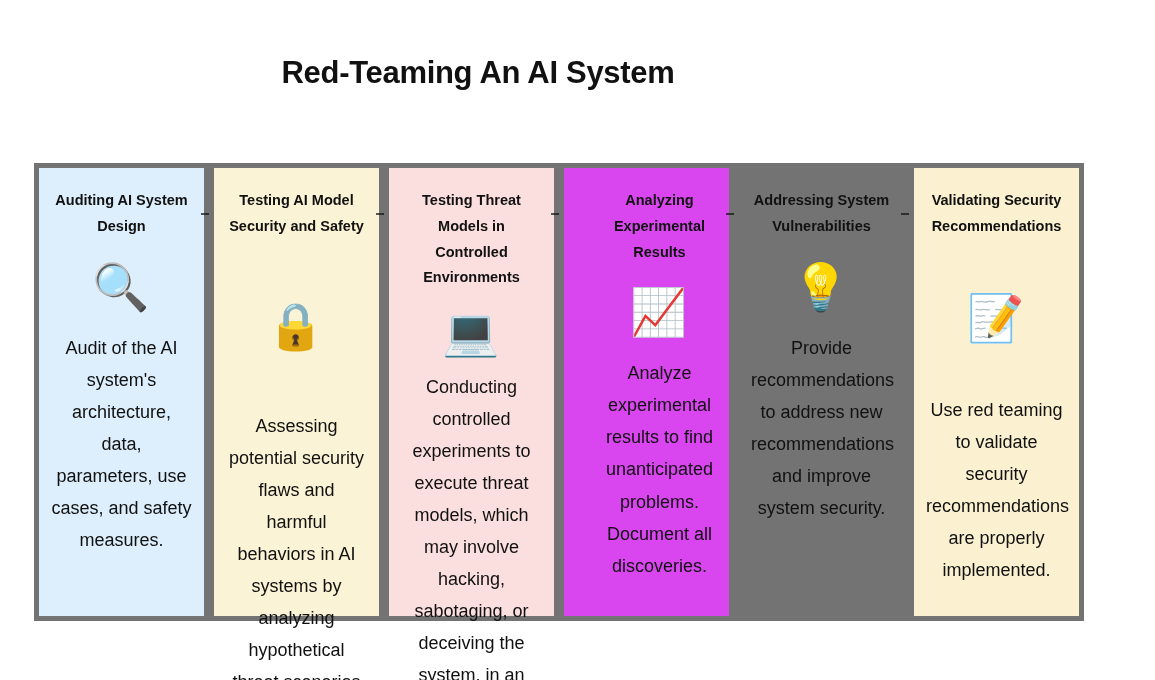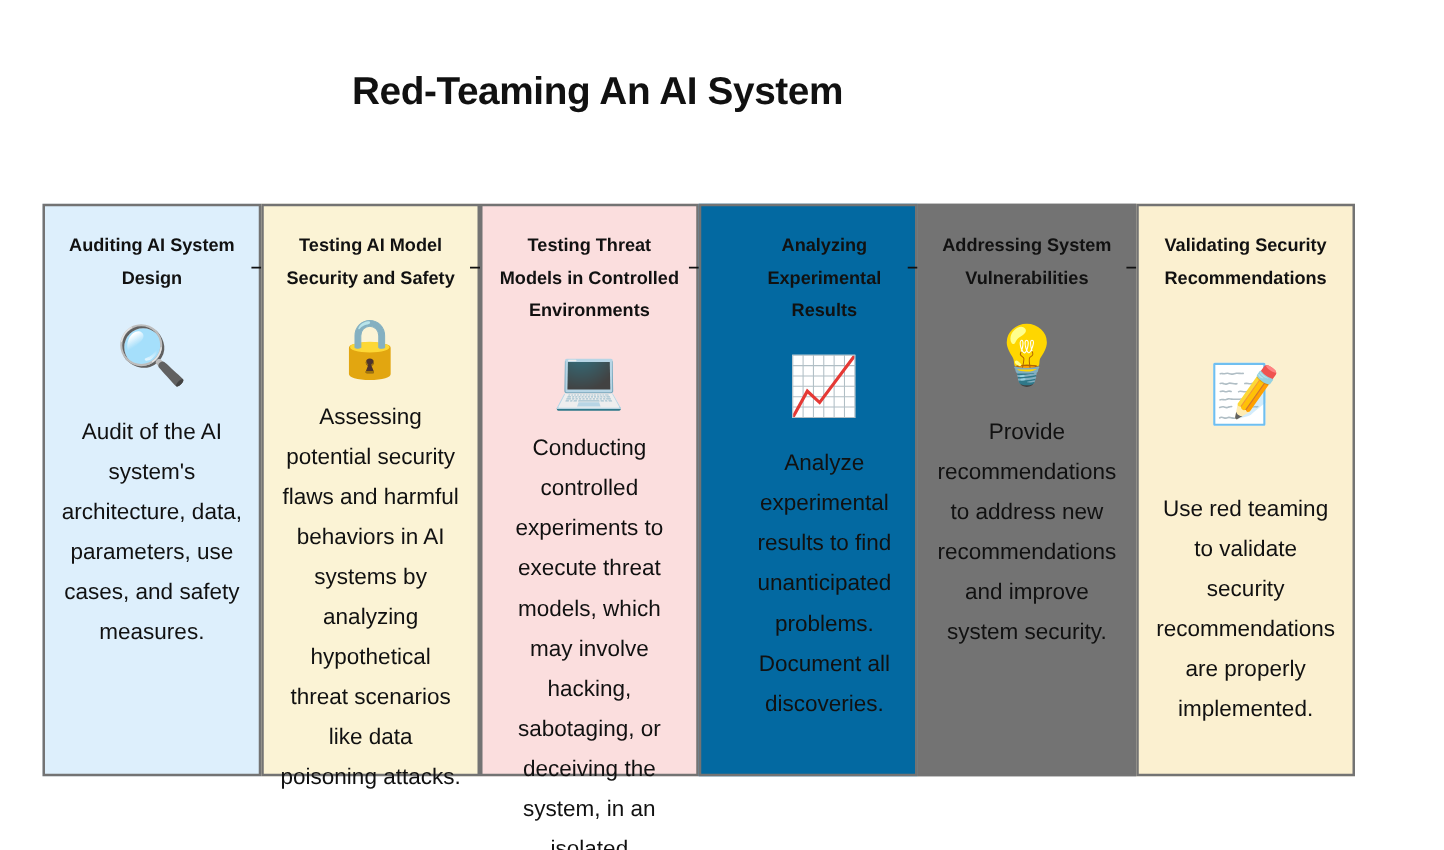--- a/index.html
+++ b/index.html
@@ -39,30 +39,30 @@
     height: 458px;
     display: flex;
     flex-direction: row;
     align-items: stretch;
   }
   .card {
     position: relative;
     width: 175px;
     flex: 0 0 175px;
     box-sizing: border-box;
-    border: 2px solid #737373;
+    border: 5px solid #737373;
     padding: 20px 12px 14px 12px;
     display: flex;
     flex-direction: column;
     align-items: center;
   }
   .card.blue   { background: #ddeffc; }
-  .card.yellow { background: #fbf3d5; }
+  .card.yellow { background: #fbf3d5; gap: 45px; }
   .card.pink   { background: #fbdede; }
-  .card.green  { background: #0369a1; padding-left: 38px; }
+  .card.green  { background: #d946ef; padding-left: 38px; }
   .card.purple { background: #737373; }
   .card.cream  { background: #fbf0d0; gap: 31px; }
 
   .card-title {
     font-size: 14.5px;
     font-weight: bold;
     line-height: 1.78;
     text-align: center;
     color: #111111;
     width: 100%;

